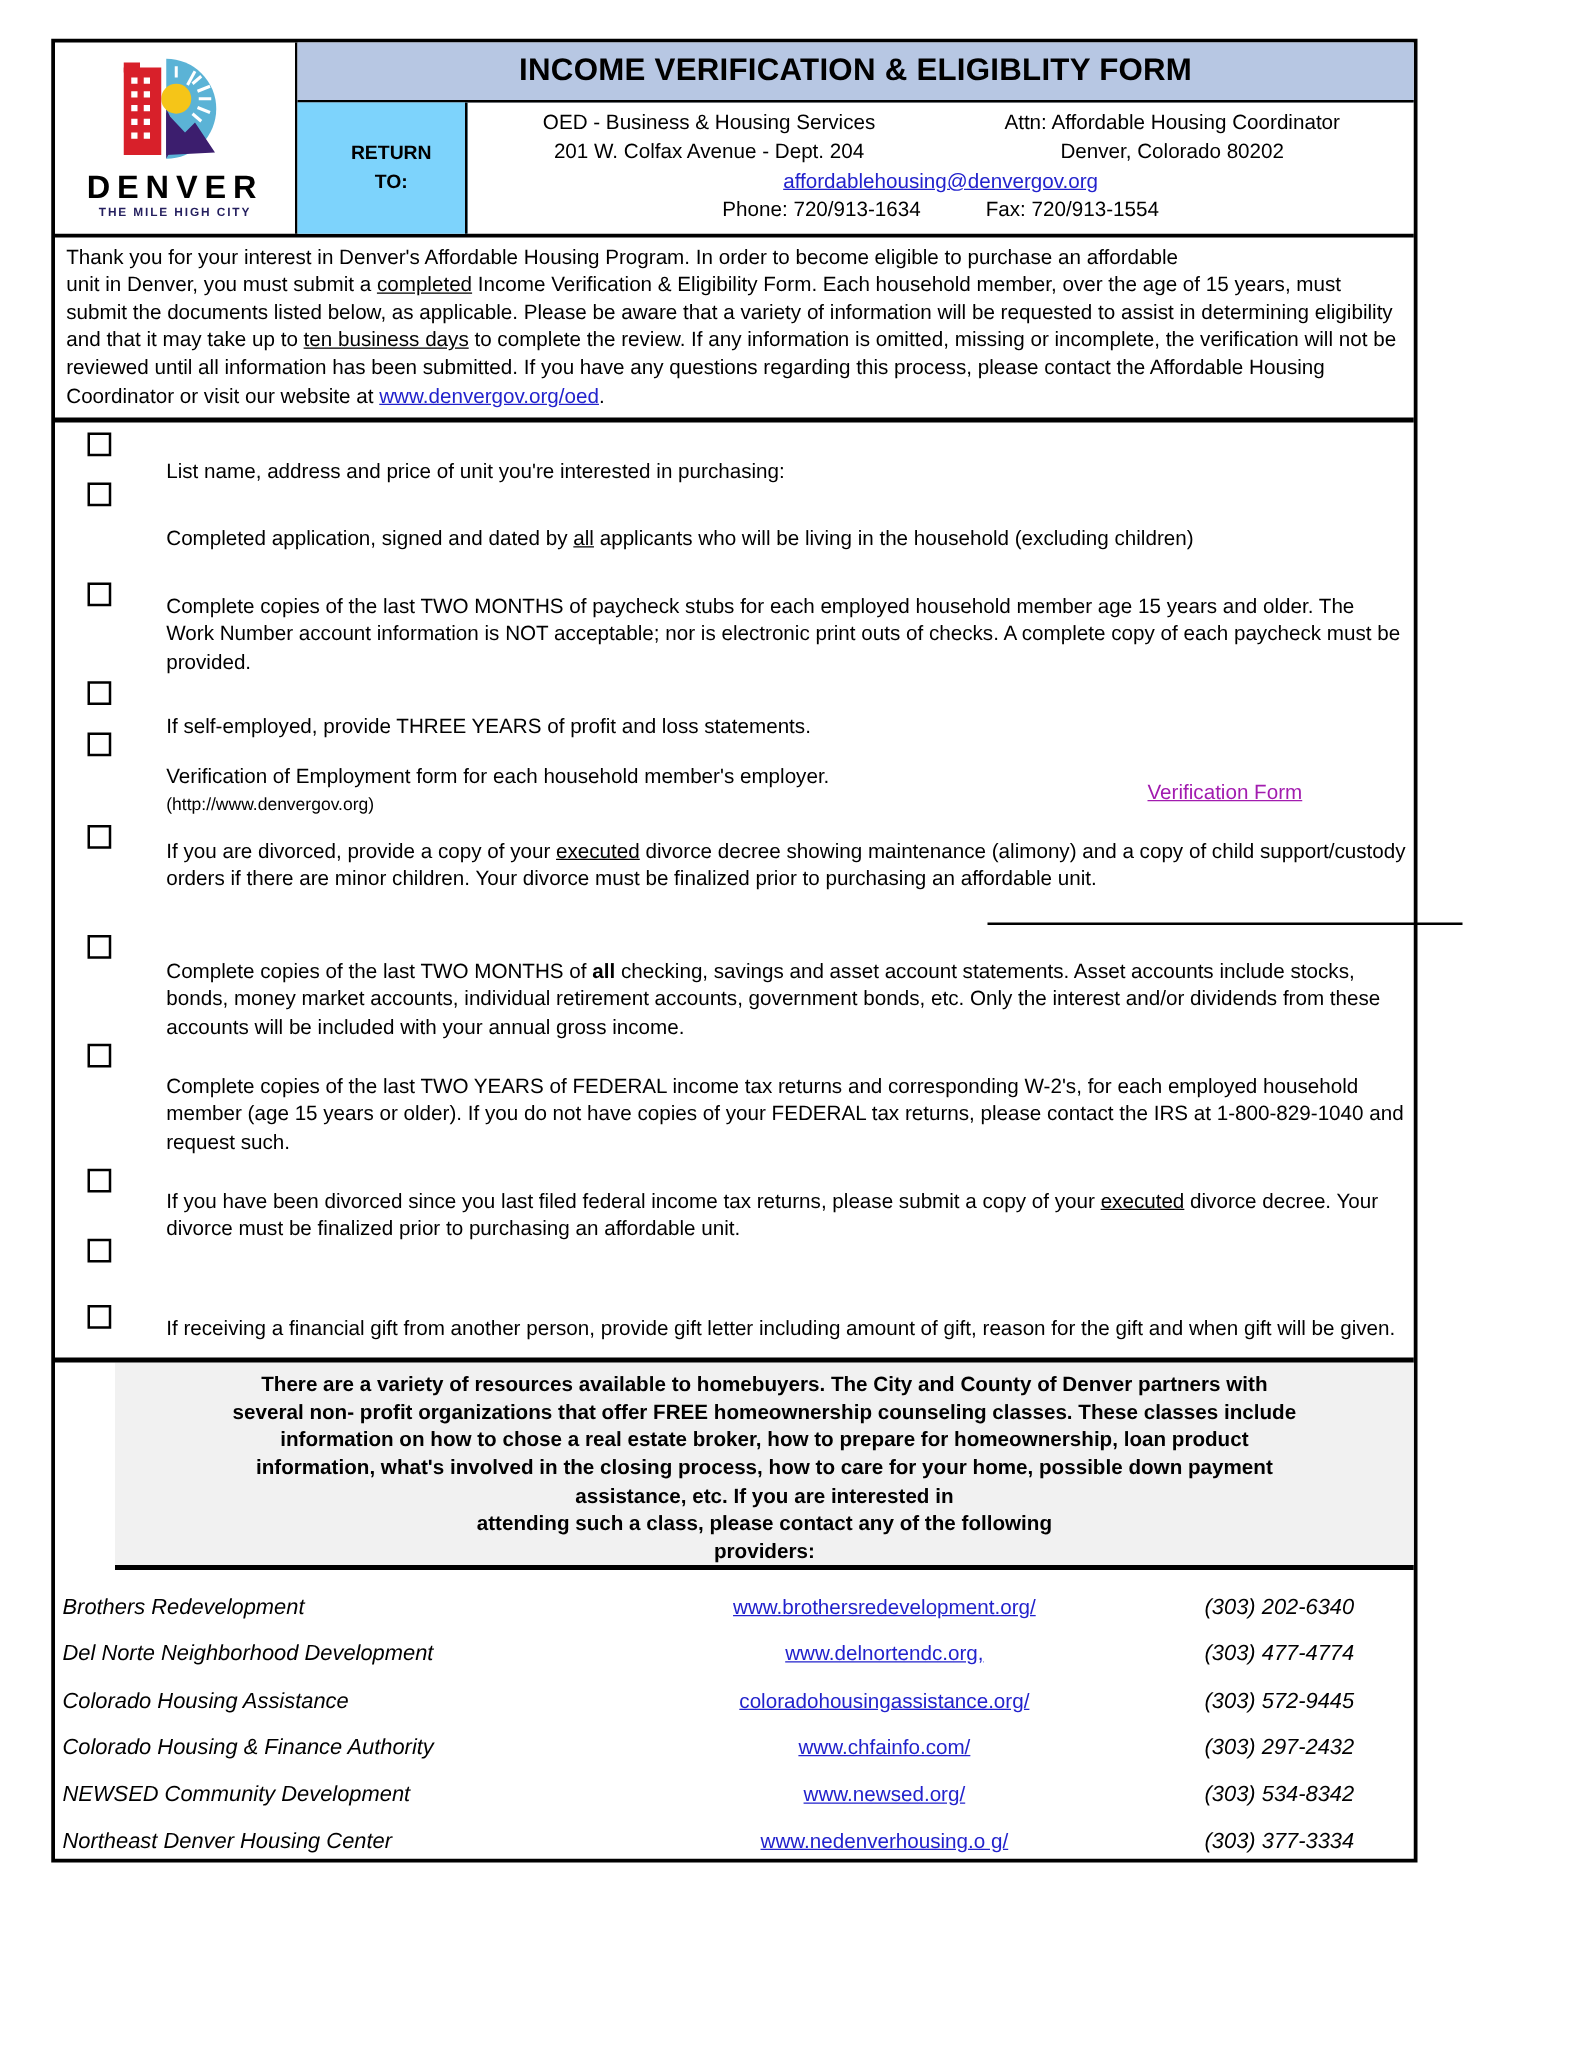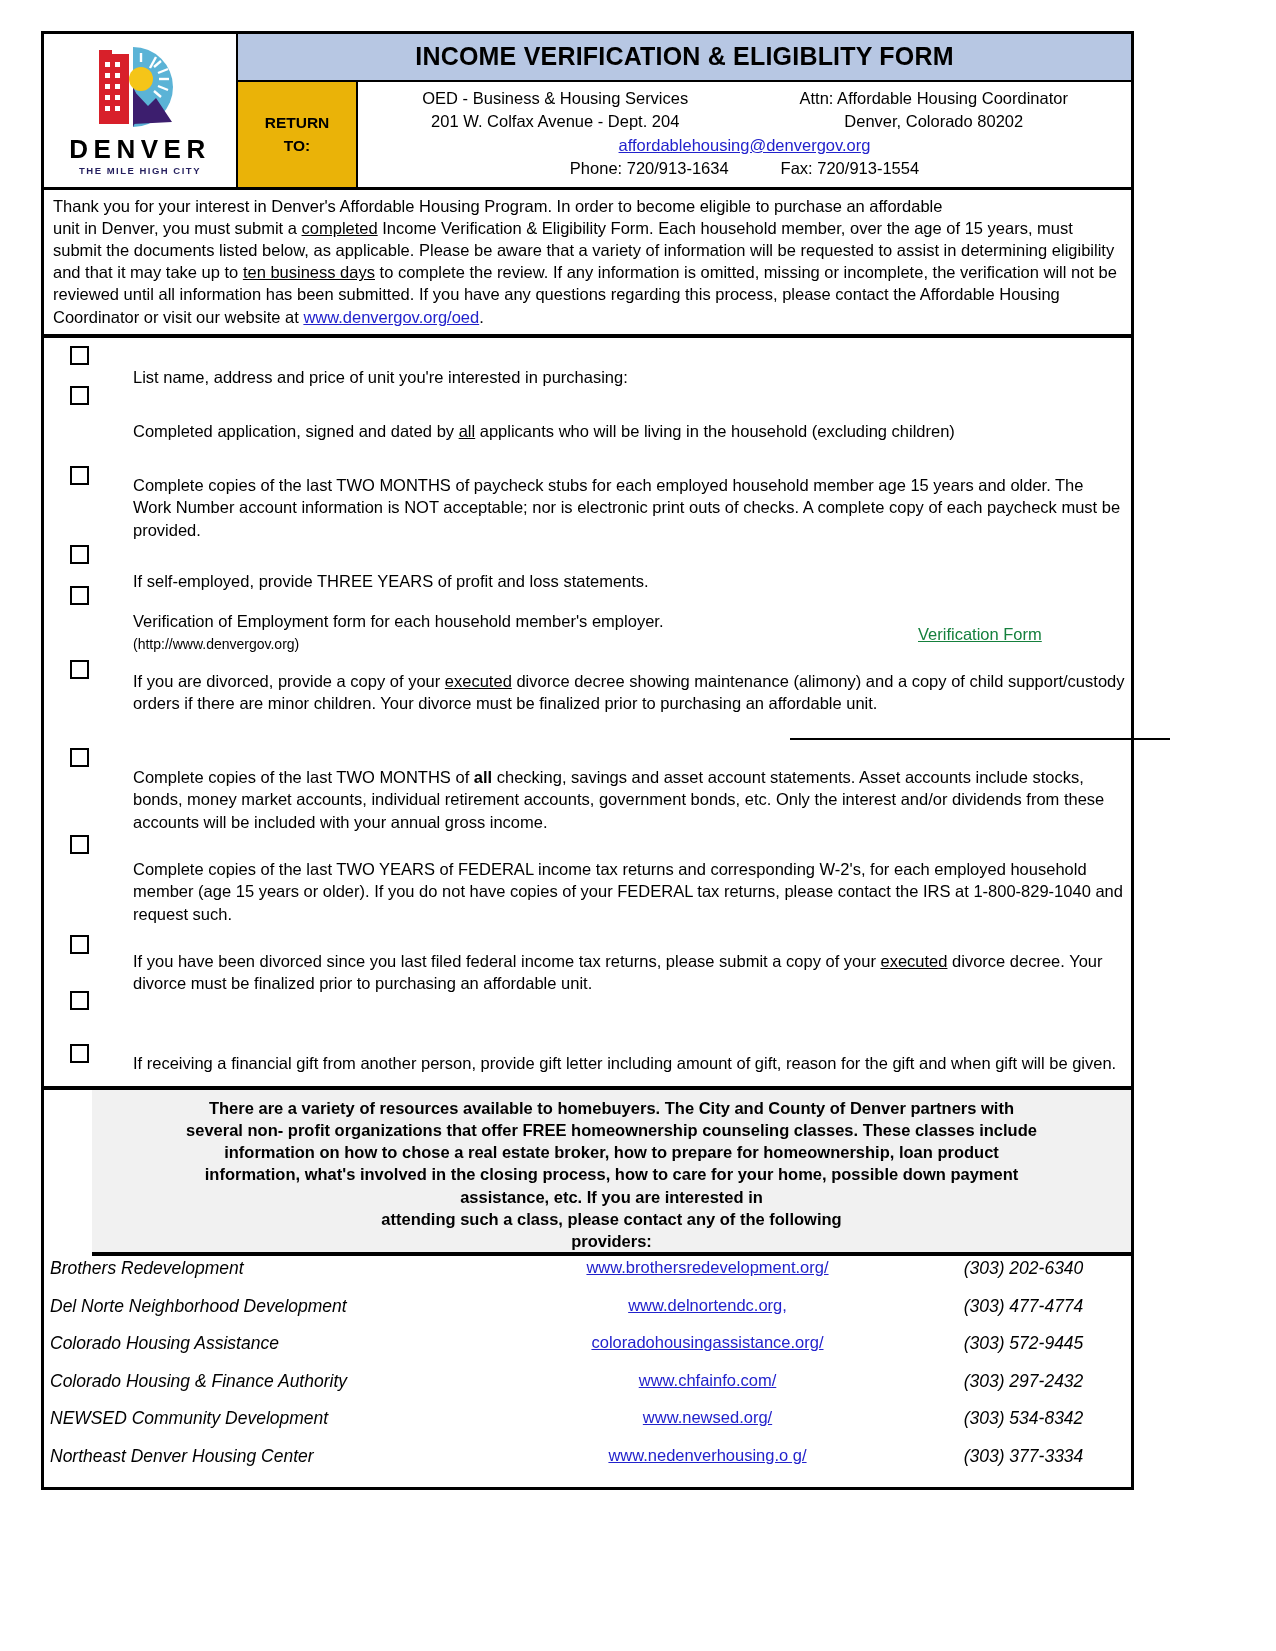--- a/index.html
+++ b/index.html
@@ -69,29 +69,30 @@
     text-align: center;
     font-weight: bold;
     font-size: 25px;
     padding: 8px 0 9px 0;
     letter-spacing: 0.2px;
   }
   .hdr-body { display: flex; flex: 1 1 auto; }
   .hdr-return {
     width: 118px;
     flex: 0 0 118px;
-    background: #eab308;
+    background: #7dd3fc;
     border-right: 2px solid #000;
     display: flex;
     flex-direction: column;
     align-items: center;
     justify-content: center;
     font-weight: bold;
     font-size: 15.5px;
     line-height: 1.5;
+    padding-left: 16px;
   }
   .hdr-addr {
     flex: 1 1 auto;
     padding: 5px 8px 6px 8px;
     font-size: 16.5px;
     line-height: 1.42;
   }
   .addr-row { display: flex; }
   .addr-col { flex: 1 1 50%; text-align: center; }
   .addr-center { text-align: center; }
@@ -132,21 +133,21 @@
     right: 6px;
     font-size: 16.5px;
     line-height: 1.36;
   }
   .ci b { font-weight: bold; }
   .ci .small { font-size: 14px; }
   .vf-link {
     position: absolute;
     left: 874px;
     top: 605px;
-    color: #15803d;
+    color: #a21caf;
     text-decoration: underline;
     font-size: 16.5px;
   }
   .ruleline {
     position: absolute;
     left: 746px;
     top: 400px;
     width: 380px;
     border-bottom: 2px solid #000;
   }
@@ -161,21 +162,21 @@
     line-height: 1.345;
     padding: 7px 16px 0 16px;
     margin-left: 48px;
   }
   .resources p { margin: 0; }
 
   
   .providers { padding: 2px 0 4px 0; }
   .prow {
     display: flex;
-    align-items: flex-start;
+    align-items: flex-end;
     height: 37.5px;
     gap: 21px;
   }
   .pname {
     width: 455px;
     flex: 0 0 455px;
     font-style: italic;
     font-size: 17.5px;
     padding-left: 6px;
     box-sizing: border-box;

